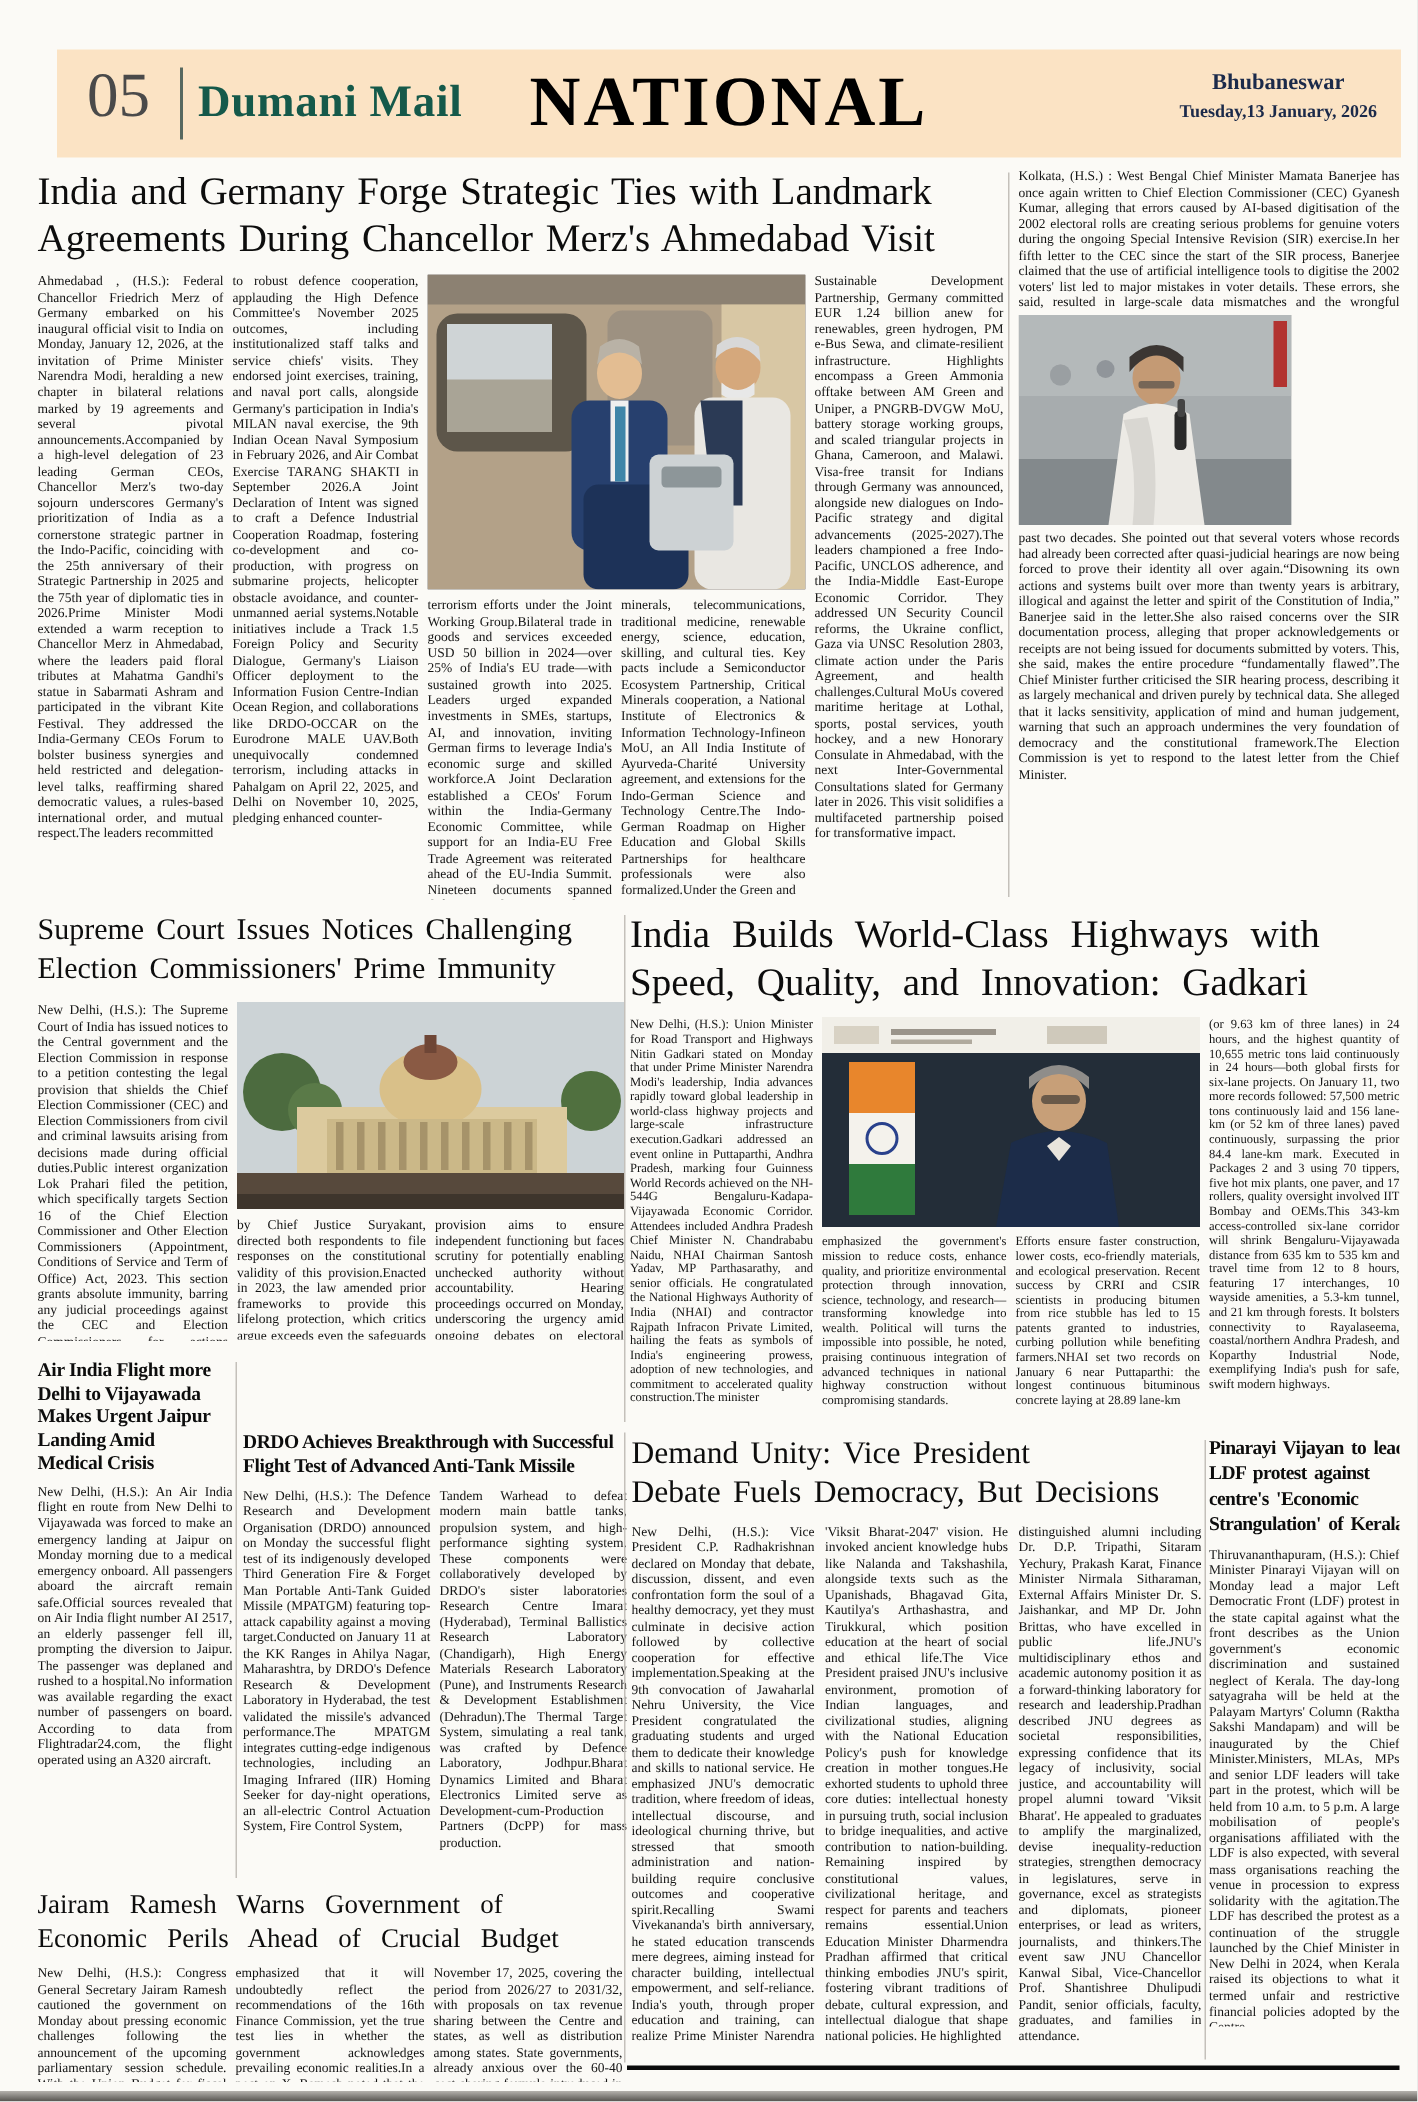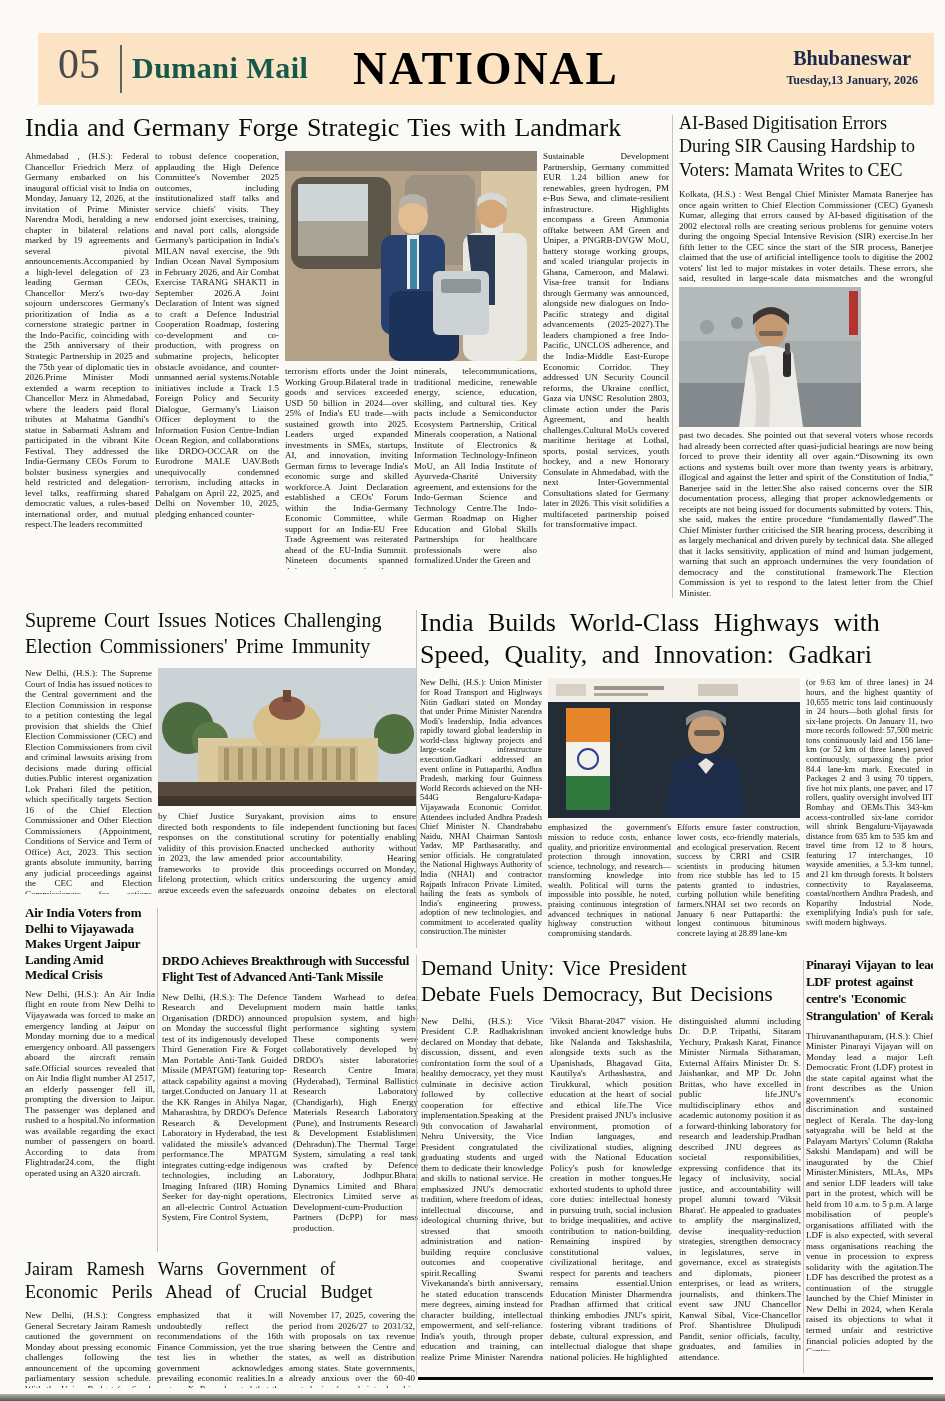--- a/index.html
+++ b/index.html
@@ -7,35 +7,35 @@
   .page { position:relative; width:945px; height:1401px; margin:0 auto; background:#fbfaf6;
           font-family:"Liberation Serif", serif; color:#151515; overflow:hidden; }
 
   
   .hdr { position:absolute; left:38px; top:33px; width:896px; height:72px; background:#fbe3c4;padding-left:28px; }
   .hdr-num { position:absolute; left:20px; top:10px; font-size:42px; color:#4a4a4a; line-height:1; }
   .hdr-vr { position:absolute; left:82px; top:12px; width:2px; height:48px; background:#57685f; }
   .hdr-brand { position:absolute; left:94px; top:18px; font-size:30px; font-weight:bold; color:#15594a; letter-spacing:.5px; }
   .hdr-section { position:absolute; left:0; right:0; top:8px; text-align:center; font-size:47px; font-weight:bold; letter-spacing:2px; color:#000000; }
   .hdr-right { position:absolute; right:16px; top:14px; text-align:center; color:#1b2a4a; }
-  .hdr-city { font-size:20px; font-weight:bold; }
+  .hdr-city { font-size:15px; font-weight:bold; }
   .hdr-date { font-size:12px; font-weight:bold; margin-top:3px; }
 
   
   .art { position:absolute; overflow:hidden; }
   .hl-line { white-space:nowrap; color:#0d0d0d; }
   .bt { font-size:9px; line-height:1.17; text-align:justify; color:#141414; overflow:hidden; }
   .cols { display:flex; }
   .col { overflow:hidden; }
   .photo { overflow:hidden; background:#ccc; }
   .photo svg { display:block; width:100%; height:100%; }
 
   
   .hl-germany { font-size:26px; line-height:1.2; word-spacing:2px; margin-bottom:8px; }
-  #germany .cols { gap:6px; }
+  #germany .cols { gap:6px;align-items:center; }
   #germany .c { width:124px; height:420px; }
   #germany .grp { width:252px; }
   #germany .grp .photo { width:252px; height:210px; margin-bottom:5px; }
   #germany .grp .sub { gap:6px; }
   #germany .grp .sub .col { width:123px; height:203px; }
   #germany .c5 { width:126px; height:420px; }
 
   
   .hl-mamata { font-size:18px; line-height:1.3; margin-bottom:7px; }
   #mamata { width:254px; }
@@ -108,20 +108,21 @@
     <div class="hdr-section">NATIONAL</div>
     <div class="hdr-right">
       <div class="hdr-city">Bhubaneswar</div>
       <div class="hdr-date">Tuesday,13 January, 2026</div>
     </div>
   </header>
 
   <section class="art" id="germany" style="left:25px; top:112px; width:645px; height:488px;">
     <div class="hl-germany">
       <div class="hl-line">India and Germany Forge Strategic Ties with Landmark</div>
+      <div class="hl-line">Agreements During Chancellor Merz's Ahmedabad Visit</div>
     </div>
     <div class="cols">
       <div class="col c bt">Ahmedabad , (H.S.): Federal Chancellor Friedrich Merz of Germany embarked on his inaugural official visit to India on Monday, January 12, 2026, at the invitation of Prime Minister Narendra Modi, heralding a new chapter in bilateral relations marked by 19 agreements and several pivotal announcements.Accompanied by a high-level delegation of 23 leading German CEOs, Chancellor Merz's two-day sojourn underscores Germany's prioritization of India as a cornerstone strategic partner in the Indo-Pacific, coinciding with the 25th anniversary of their Strategic Partnership in 2025 and the 75th year of diplomatic ties in 2026.Prime Minister Modi extended a warm reception to Chancellor Merz in Ahmedabad, where the leaders paid floral tributes at Mahatma Gandhi's statue in Sabarmati Ashram and participated in the vibrant Kite Festival. They addressed the India-Germany CEOs Forum to bolster business synergies and held restricted and delegation-level talks, reaffirming shared democratic values, a rules-based international order, and mutual respect.The leaders recommitted</div>
       <div class="col c bt">to robust defence cooperation, applauding the High Defence Committee's November 2025 outcomes, including institutionalized staff talks and service chiefs' visits. They endorsed joint exercises, training, and naval port calls, alongside Germany's participation in India's MILAN naval exercise, the 9th Indian Ocean Naval Symposium in February 2026, and Air Combat Exercise TARANG SHAKTI in September 2026.A Joint Declaration of Intent was signed to craft a Defence Industrial Cooperation Roadmap, fostering co-development and co-production, with progress on submarine projects, helicopter obstacle avoidance, and counter-unmanned aerial systems.Notable initiatives include a Track 1.5 Foreign Policy and Security Dialogue, Germany's Liaison Officer deployment to the Information Fusion Centre-Indian Ocean Region, and collaborations like DRDO-OCCAR on the Eurodrone MALE UAV.Both unequivocally condemned terrorism, including attacks in Pahalgam on April 22, 2025, and Delhi on November 10, 2025, pledging enhanced counter-</div>
       <div class="grp">
         <div class="photo">
           <svg viewBox="0 0 252 210" preserveAspectRatio="none">
             <rect width="252" height="210" fill="#b7a popolare"></rect>
             <rect width="252" height="210" fill="#b3a188"></rect>
             <rect x="0" y="0" width="252" height="20" fill="#8c8172"></rect>
@@ -148,25 +149,20 @@
         <div class="cols sub">
           <div class="col bt">terrorism efforts under the Joint Working Group.Bilateral trade in goods and services exceeded USD 50 billion in 2024—over 25% of India's EU trade—with sustained growth into 2025. Leaders urged expanded investments in SMEs, startups, AI, and innovation, inviting German firms to leverage India's economic surge and skilled workforce.A Joint Declaration established a CEOs' Forum within the India-Germany Economic Committee, while support for an India-EU Free Trade Agreement was reiterated ahead of the EU-India Summit. Nineteen documents spanned defence, trade, semiconductors, critical</div>
           <div class="col bt">minerals, telecommunications, traditional medicine, renewable energy, science, education, skilling, and cultural ties. Key pacts include a Semiconductor Ecosystem Partnership, Critical Minerals cooperation, a National Institute of Electronics &amp; Information Technology-Infineon MoU, an All India Institute of Ayurveda-Charité University agreement, and extensions for the Indo-German Science and Technology Centre.The Indo-German Roadmap on Higher Education and Global Skills Partnerships for healthcare professionals were also formalized.Under the Green and</div>
         </div>
       </div>
       <div class="col c5 bt">Sustainable Development Partnership, Germany committed EUR 1.24 billion anew for renewables, green hydrogen, PM e-Bus Sewa, and climate-resilient infrastructure. Highlights encompass a Green Ammonia offtake between AM Green and Uniper, a PNGRB-DVGW MoU, battery storage working groups, and scaled triangular projects in Ghana, Cameroon, and Malawi. Visa-free transit for Indians through Germany was announced, alongside new dialogues on Indo-Pacific strategy and digital advancements (2025-2027).The leaders championed a free Indo-Pacific, UNCLOS adherence, and the India-Middle East-Europe Economic Corridor. They addressed UN Security Council reforms, the Ukraine conflict, Gaza via UNSC Resolution 2803, climate action under the Paris Agreement, and health challenges.Cultural MoUs covered maritime heritage at Lothal, sports, postal services, youth hockey, and a new Honorary Consulate in Ahmedabad, with the next Inter-Governmental Consultations slated for Germany later in 2026. This visit solidifies a multifaceted partnership poised for transformative impact.</div>
     </div>
   </section>
 
   <section class="art" id="mamata" style="left:679px; top:112px; height:488px;">
-    <div class="hl-mamata">
-      <div class="hl-line">AI-Based Digitisation Errors</div>
-      <div class="hl-line">During SIR Causing Hardship to</div>
-      <div class="hl-line">Voters: Mamata Writes to CEC</div>
-    </div>
     <div class="bt lead">Kolkata, (H.S.) : West Bengal Chief Minister Mamata Banerjee has once again written to Chief Election Commissioner (CEC) Gyanesh Kumar, alleging that errors caused by AI-based digitisation of the 2002 electoral rolls are creating serious problems for genuine voters during the ongoing Special Intensive Revision (SIR) exercise.In her fifth letter to the CEC since the start of the SIR process, Banerjee claimed that the use of artificial intelligence tools to digitise the 2002 voters' list led to major mistakes in voter details. These errors, she said, resulted in large-scale data mismatches and the wrongful classification of many genuine</div>
     <div class="mid">
       <div class="photo">
         <svg viewBox="0 0 182 140" preserveAspectRatio="none">
           <rect width="182" height="140" fill="#a7acae"></rect>
           <rect y="0" width="182" height="54" fill="#b4b9ba"></rect>
           <rect y="96" width="182" height="44" fill="#83898c"></rect>
           <circle cx="28" cy="40" r="7" fill="#979c9e" opacity=".5"></circle>
           <circle cx="28" cy="40" r="7" fill="#9a9fa2"></circle>
           <circle cx="58" cy="36" r="6" fill="#90959a"></circle>
@@ -258,21 +254,21 @@
           <div class="col bt">emphasized the government's mission to reduce costs, enhance quality, and prioritize environmental protection through innovation, science, technology, and research—transforming knowledge into wealth. Political will turns the impossible into possible, he noted, praising continuous integration of advanced techniques in national highway construction without compromising standards.</div>
           <div class="col bt">Efforts ensure faster construction, lower costs, eco-friendly materials, and ecological preservation. Recent success by CRRI and CSIR scientists in producing bitumen from rice stubble has led to 15 patents granted to industries, curbing pollution while benefiting farmers.NHAI set two records on January 6 near Puttaparthi: the longest continuous bituminous concrete laying at 28.89 lane-km</div>
         </div>
       </div>
       <div class="col c4 bt">(or 9.63 km of three lanes) in 24 hours, and the highest quantity of 10,655 metric tons laid continuously in 24 hours—both global firsts for six-lane projects. On January 11, two more records followed: 57,500 metric tons continuously laid and 156 lane-km (or 52 km of three lanes) paved continuously, surpassing the prior 84.4 lane-km mark. Executed in Packages 2 and 3 using 70 tippers, five hot mix plants, one paver, and 17 rollers, quality oversight involved IIT Bombay and OEMs.This 343-km access-controlled six-lane corridor will shrink Bengaluru-Vijayawada distance from 635 km to 535 km and travel time from 12 to 8 hours, featuring 17 interchanges, 10 wayside amenities, a 5.3-km tunnel, and 21 km through forests. It bolsters connectivity to Rayalaseema, coastal/northern Andhra Pradesh, and Koparthy Industrial Node, exemplifying India's push for safe, swift modern highways.</div>
     </div>
   </section>
 
   <section class="art" id="air" style="left:25px; top:905px; height:350px;">
     <div class="hl-air">
-      <div class="hl-line">Air India Voters from</div>
+      <div class="hl-line">Air India Flight more</div>
       <div class="hl-line">Delhi to Vijayawada</div>
       <div class="hl-line">Makes Urgent Jaipur</div>
       <div class="hl-line">Landing Amid</div>
       <div class="hl-line">Medical Crisis</div>
     </div>
     <div class="bt">New Delhi, (H.S.): An Air India flight en route from New Delhi to Vijayawada was forced to make an emergency landing at Jaipur on Monday morning due to a medical emergency onboard. All passengers aboard the aircraft remain safe.Official sources revealed that on Air India flight number AI 2517, an elderly passenger fell ill, prompting the diversion to Jaipur. The passenger was deplaned and rushed to a hospital.No information was available regarding the exact number of passengers on board. According to data from Flightradar24.com, the flight operated using an A320 aircraft.</div>
   </section>
 
   <section class="art" id="drdo" style="left:162px; top:953px; width:256px; height:350px;">
     <div class="hl-drdo">

